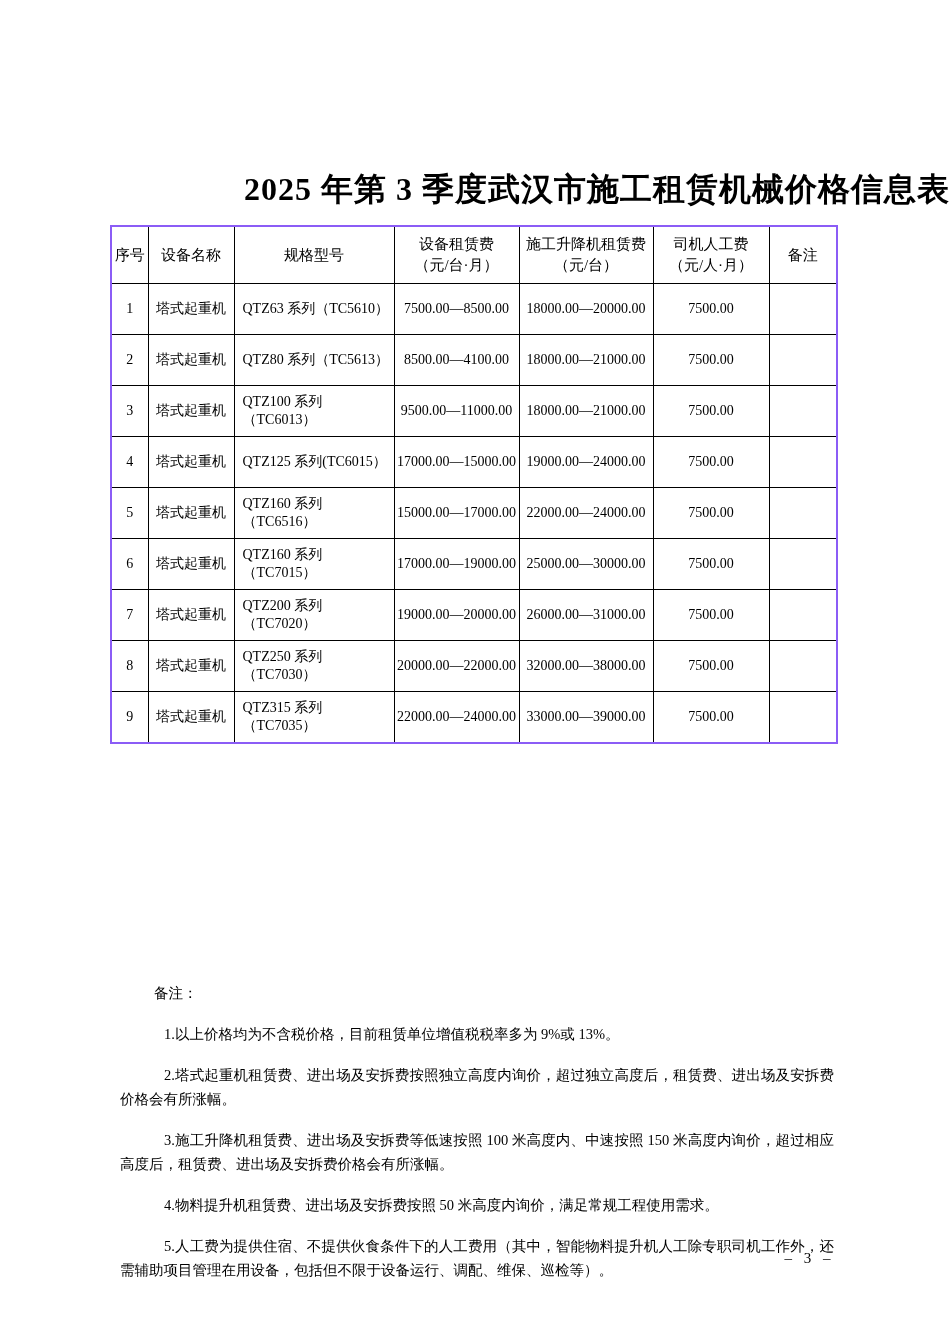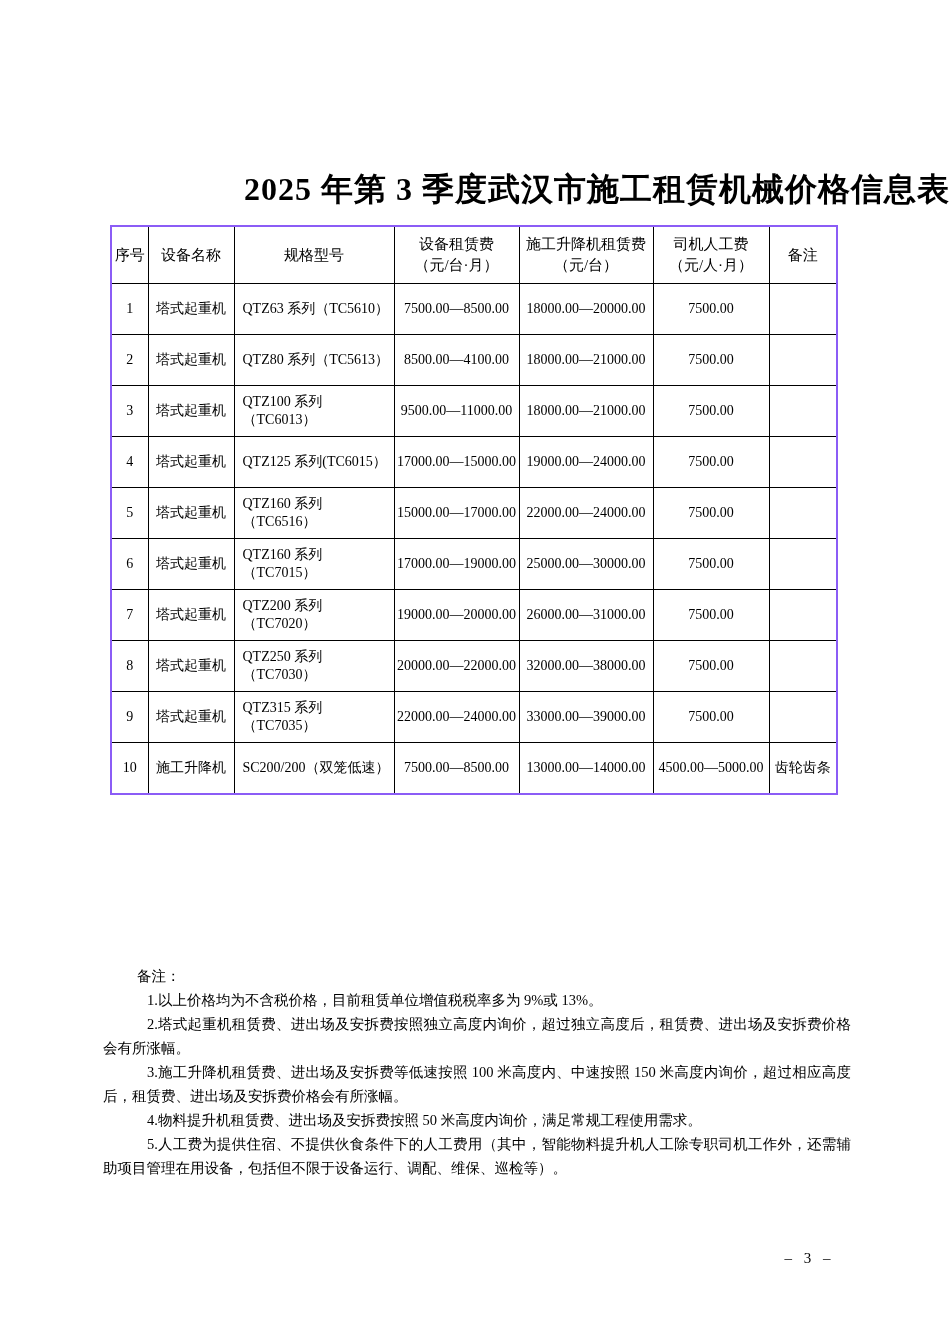--- a/index.html
+++ b/index.html
@@ -60,21 +60,21 @@
   .notes {
     position: absolute;
     left: 103px;
     top: 964px;
     width: 748px;
     font-size: 14.5px;
     line-height: 24px;
     text-align: justify;
   }
   .notes p {
-    margin: 0;
+    margin: 17px;
   }
   .notes .notes-label {
     text-indent: 34px;
   }
   .notes .note-item {
     text-indent: 44px;
   }
   .page-number {
     position: absolute;
     top: 1250px;
@@ -206,29 +206,20 @@
         </tr>
         <tr>
           <td>9</td>
           <td>塔式起重机</td>
           <td class="spec-cell">QTZ315 系列（TC7035）</td>
           <td>22000.00—24000.00</td>
           <td>33000.00—39000.00</td>
           <td>7500.00</td>
           <td></td>
         </tr>
-        <tr>
-          <td>10</td>
-          <td>施工升降机</td>
-          <td class="spec-cell">SC200/200（双笼低速）</td>
-          <td>7500.00—8500.00</td>
-          <td>13000.00—14000.00</td>
-          <td>4500.00—5000.00</td>
-          <td>齿轮齿条</td>
-        </tr>
       </tbody>
   </table>
 
   <div class="notes">
     <p class="notes-label">备注：</p>
     <span id="notes-list"><p class="note-item">1.以上价格均为不含税价格，目前租赁单位增值税税率多为 9%或 13%。</p><p class="note-item">2.塔式起重机租赁费、进出场及安拆费按照独立高度内询价，超过独立高度后，租赁费、进出场及安拆费价格会有所涨幅。</p><p class="note-item">3.施工升降机租赁费、进出场及安拆费等低速按照 100 米高度内、中速按照 150 米高度内询价，超过相应高度后，租赁费、进出场及安拆费价格会有所涨幅。</p><p class="note-item">4.物料提升机租赁费、进出场及安拆费按照 50 米高度内询价，满足常规工程使用需求。</p><p class="note-item">5.人工费为提供住宿、不提供伙食条件下的人工费用（其中，智能物料提升机人工除专职司机工作外，还需辅助项目管理在用设备，包括但不限于设备运行、调配、维保、巡检等）。</p></span>
   </div>
 
   <div class="page-number">– 3 –</div>
 

